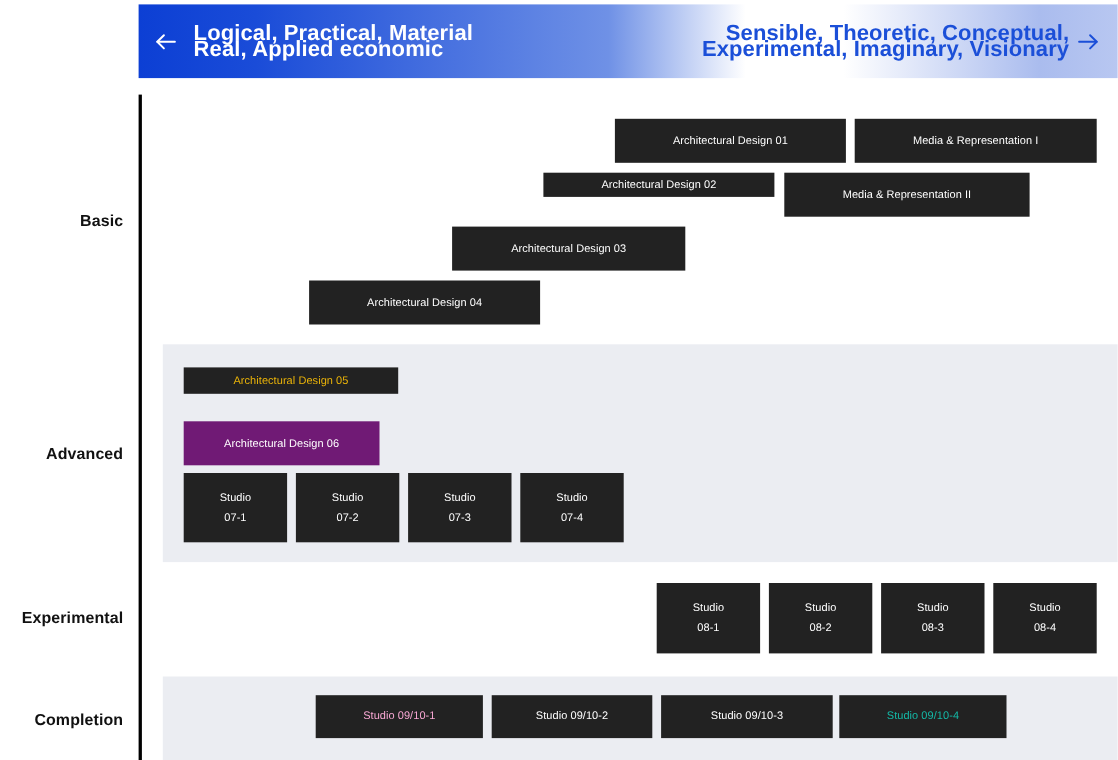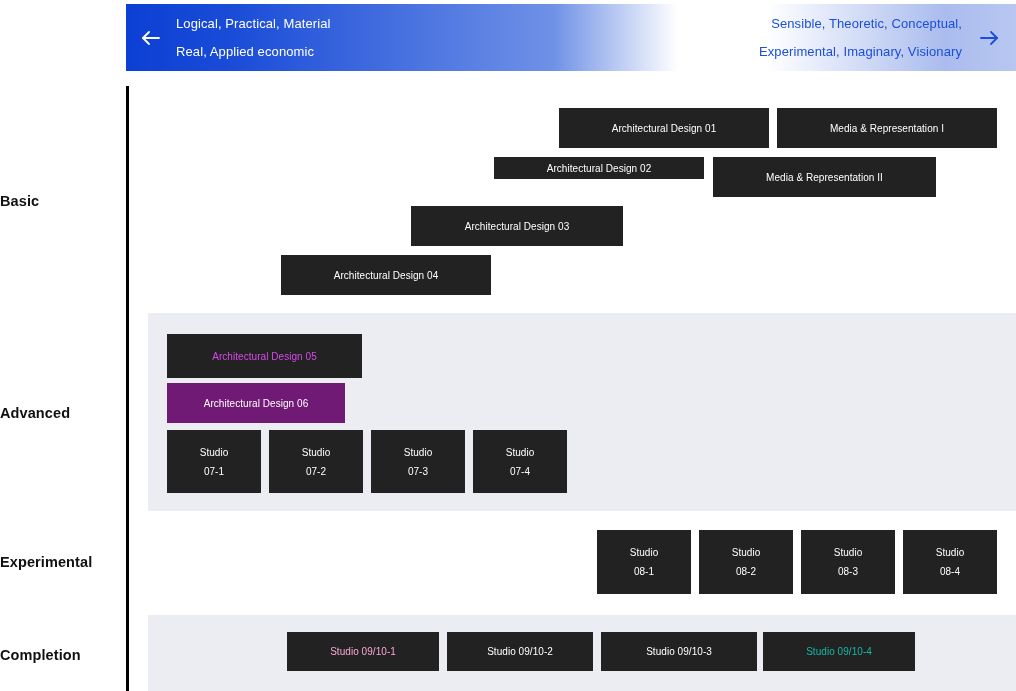--- a/index.html
+++ b/index.html
@@ -30,32 +30,32 @@
     padding: 0 14px 0 12px;
   }
   .hdr-left {
     display: flex;
     align-items: center;
     gap: 12px;
   }
   .hdr-right {
     display: flex;
     align-items: center;
-    gap: 14px;
+    gap: 4px;
   }
   .arrow-icon {
     width: 26px;
     height: 26px;
     flex: 0 0 auto;
     display: block;
   }
   .hdr-text {
-    font-size: 13px;
-    font-weight: normal;
-    line-height: 28px;
+    font-size: 20px;
+    font-weight: bold;
+    line-height: 15px;
     letter-spacing: 0.1px;
     white-space: pre-line;
   }
   .hdr-left .hdr-text { color: #ffffff; text-align: left; }
   .hdr-right .hdr-text { color: #1b4fd8; text-align: right; }
 
   
   .axis-line {
     position: absolute;
     left: 126px;
@@ -63,20 +63,21 @@
     width: 3px;
     height: 605px;
     background: #000000;
   }
 
   
   .row-label {
     position: absolute;
     left: 0;
     width: 112px;
+    text-align: right;
     font-size: 14.5px;
     font-weight: bold;
     color: #111111;
     letter-spacing: 0.1px;
   }
   .row-label.basic        { top: 193px; }
   .row-label.advanced     { top: 405px; }
   .row-label.experimental { top: 554px; }
   .row-label.completion   { top: 647px; }
 
@@ -143,21 +144,21 @@
 <div class="row-label experimental">Experimental</div>
 <div class="row-label completion">Completion</div>
 
 <div id="cards-layer">
     <div class="card" style="left: 559px; top: 108px; width: 210px; height: 40px; background: rgb(34, 34, 34); color: rgb(255, 255, 255);">Architectural Design 01</div>
     <div class="card" style="left: 777px; top: 108px; width: 220px; height: 40px; background: rgb(34, 34, 34); color: rgb(255, 255, 255);">Media &amp; Representation I</div>
     <div class="card" style="left: 494px; top: 157px; width: 210px; height: 22px; background: rgb(34, 34, 34); color: rgb(255, 255, 255);">Architectural Design 02</div>
     <div class="card" style="left: 713px; top: 157px; width: 223px; height: 40px; background: rgb(34, 34, 34); color: rgb(255, 255, 255);">Media &amp; Representation II</div>
     <div class="card" style="left: 411px; top: 206px; width: 212px; height: 40px; background: rgb(34, 34, 34); color: rgb(255, 255, 255);">Architectural Design 03</div>
     <div class="card" style="left: 281px; top: 255px; width: 210px; height: 40px; background: rgb(34, 34, 34); color: rgb(255, 255, 255);">Architectural Design 04</div>
-    <div class="card" style="left: 167px; top: 334px; width: 195px; height: 44px; background: rgb(34, 34, 34); color: #d946ef;">Architectural Design 05</div>
+    <div class="card" style="left: 167px; top: 334px; width: 195px; height: 24px; background: rgb(34, 34, 34); color: #eab308;">Architectural Design 05</div>
     <div class="card" style="left: 167px; top: 383px; width: 178px; height: 40px; background: #701a75; color: rgb(255, 255, 255);">Architectural Design 06</div>
     <div class="card" style="left: 167px; top: 430px; width: 94px; height: 63px; background: rgb(34, 34, 34); color: rgb(255, 255, 255);">Studio
 07-1</div>
     <div class="card" style="left: 269px; top: 430px; width: 94px; height: 63px; background: rgb(34, 34, 34); color: rgb(255, 255, 255);">Studio
 07-2</div>
     <div class="card" style="left: 371px; top: 430px; width: 94px; height: 63px; background: rgb(34, 34, 34); color: rgb(255, 255, 255);">Studio
 07-3</div>
     <div class="card" style="left: 473px; top: 430px; width: 94px; height: 63px; background: rgb(34, 34, 34); color: rgb(255, 255, 255);">Studio
 07-4</div>
     <div class="card" style="left: 597px; top: 530px; width: 94px; height: 64px; background: rgb(34, 34, 34); color: rgb(255, 255, 255);">Studio

